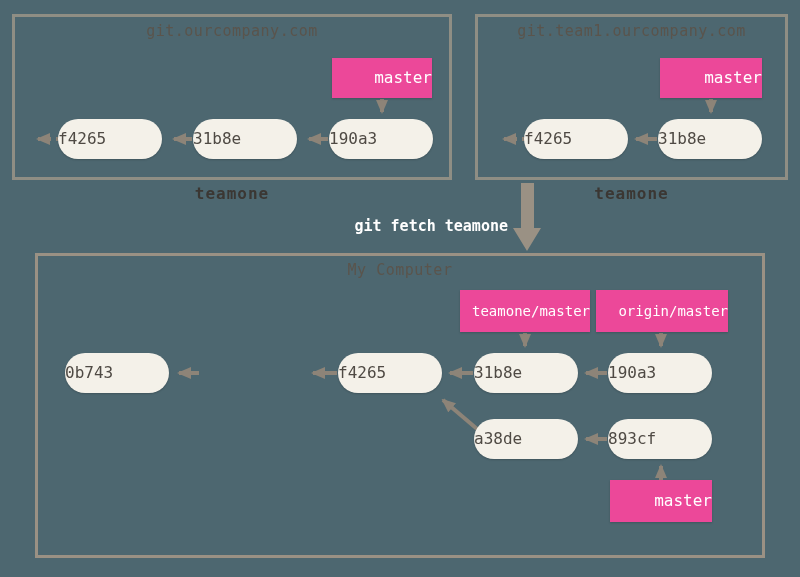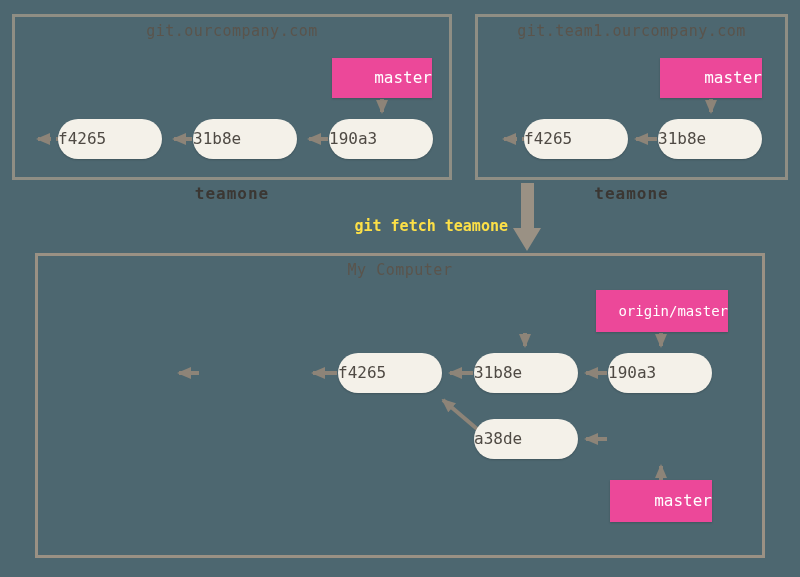--- a/index.html
+++ b/index.html
@@ -27,21 +27,21 @@
     box-shadow:0 1px 2px rgba(0,0,0,0.18);
   }
   .branch{
     position:absolute;height:40px;background:#ec4899;color:#ffffff;
     font-size:16px;line-height:40px;text-align:right;z-index:2;
     box-shadow:0 1px 2px rgba(0,0,0,0.18);
   }
   .branch.small{font-size:14px;height:42px;line-height:42px;}
   .fetch-label{
     position:absolute;left:350px;top:217px;width:158px;text-align:right;
-    font-size:15px;font-weight:bold;color:#fde047;z-index:2;
+    font-size:15px;font-weight:bold;color:#ffffff;z-index:2;
   }
 </style>
 </head>
 <body>
 
 <div class="stage">
 
   <svg class="arrows" width="800" height="577" viewBox="0 0 800 577">
     <defs>
       <marker id="tri" markerUnits="userSpaceOnUse" markerWidth="14" markerHeight="12" refX="12" refY="6" orient="auto">
@@ -86,20 +86,23 @@
   <div class="caption" style="left:475px;top:184px;width:313px;">teamone</div>
   <div class="pill" style="left:524px;top:119px;width:104px;">f4265</div>
   <div class="pill" style="left:658px;top:119px;width:104px;">31b8e</div>
   <div class="branch" style="left:660px;top:58px;width:102px;">master</div>
 
   <div class="fetch-label">git fetch teamone</div>
 
   <div class="repo-box local" style="left:35px;top:253px;width:730px;height:305px;">
     <div class="box-title">My Computer</div>
   </div>
+  <div class="pill" style="left:65px;top:353px;width:104px;">0b743</div>
   <div class="pill" style="left:338px;top:353px;width:104px;">f4265</div>
   <div class="pill" style="left:474px;top:353px;width:104px;">31b8e</div>
   <div class="pill" style="left:608px;top:353px;width:104px;">190a3</div>
   <div class="pill" style="left:474px;top:419px;width:104px;">a38de</div>
+  <div class="pill" style="left:608px;top:419px;width:104px;">893cf</div>
+  <div class="branch small" style="left:460px;top:290px;width:130px;">teamone/master</div>
   <div class="branch small" style="left:596px;top:290px;width:132px;">origin/master</div>
   <div class="branch" style="left:610px;top:480px;width:102px;height:42px;line-height:42px;">master</div>
 
 </div>
 
 </body></html>

